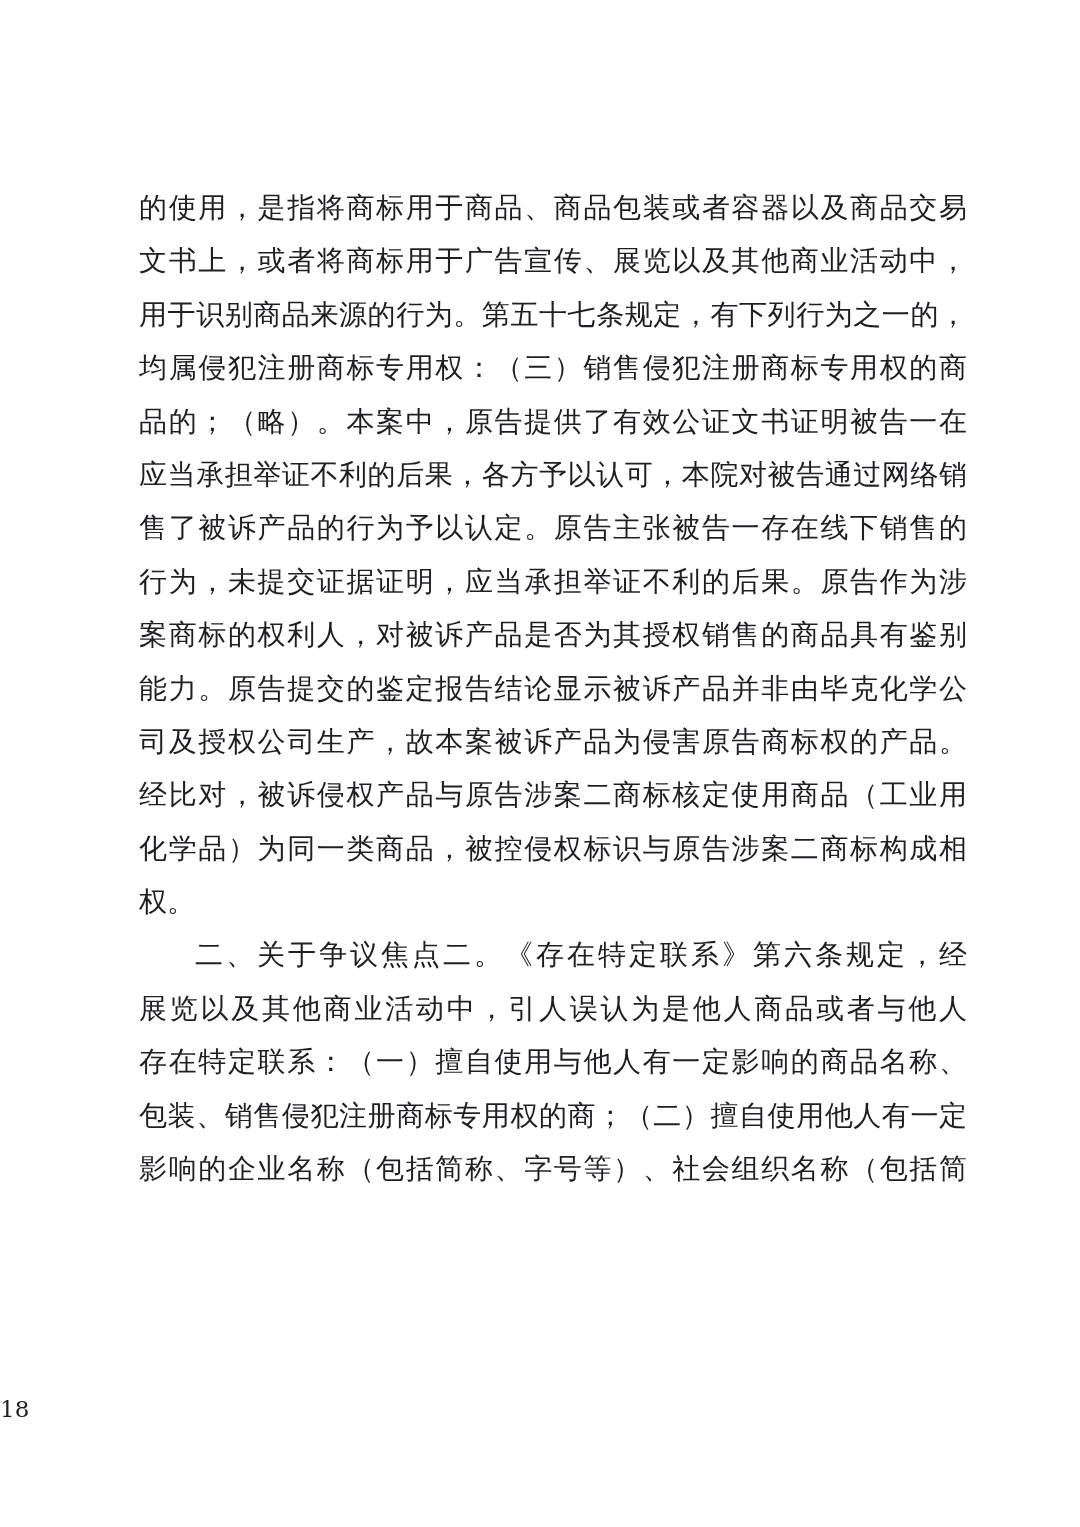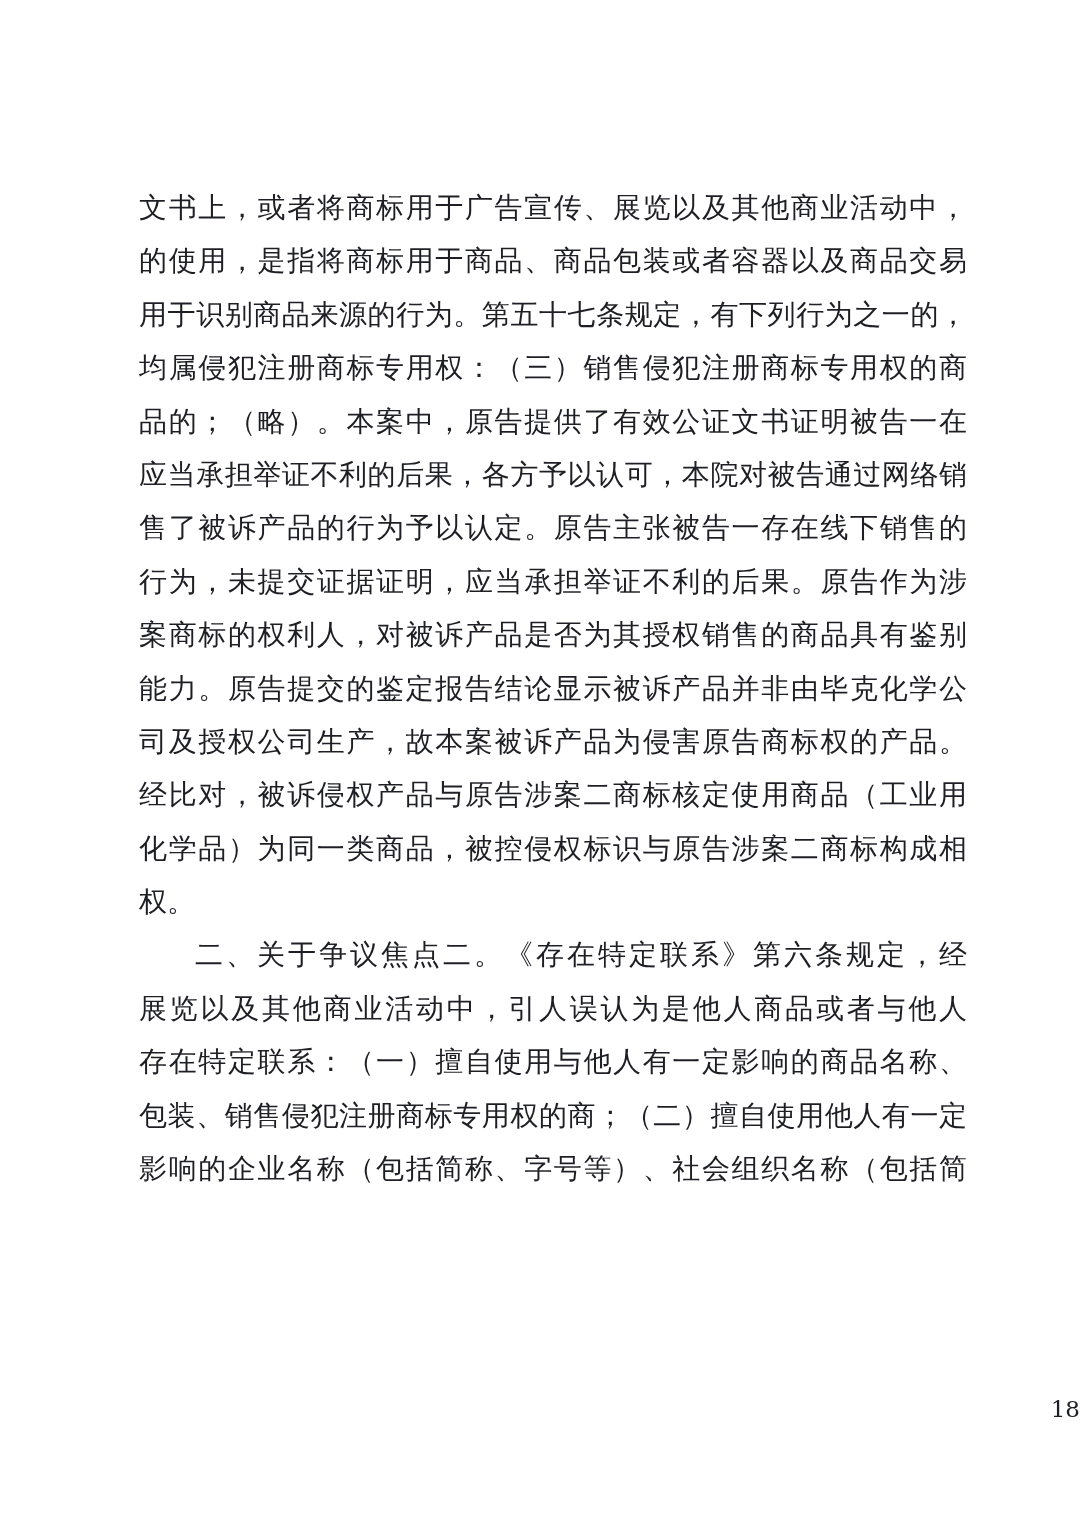--- a/index.html
+++ b/index.html
@@ -35,33 +35,33 @@
     text-align-last: left;
   }
   .line.indent {
     text-indent: 56px;
   }
   .page-number {
     position: absolute;
     top: 1394px;
     left: 0;
     width: 1080px;
-    text-align: right;
+    text-align: left;
     font-size: 23px;
     line-height: 30px;
     color: #1e1f24;
   }
 </style>
 </head>
 <body>
 
 <div class="page">
   <div class="text-block">
+    <div class="line">的使用，是指将商标用于商品、商品包装或者容器以及商品交易</div>
     <div class="line">文书上，或者将商标用于广告宣传、展览以及其他商业活动中，</div>
-    <div class="line">的使用，是指将商标用于商品、商品包装或者容器以及商品交易</div>
     <div class="line">用于识别商品来源的行为。第五十七条规定，有下列行为之一的，</div>
     <div class="line">均属侵犯注册商标专用权：（三）销售侵犯注册商标专用权的商</div>
     <div class="line">品的；（略）。本案中，原告提供了有效公证文书证明被告一在</div>
     <div class="line">应当承担举证不利的后果，各方予以认可，本院对被告通过网络销</div>
     <div class="line">售了被诉产品的行为予以认定。原告主张被告一存在线下销售的</div>
     <div class="line">行为，未提交证据证明，应当承担举证不利的后果。原告作为涉</div>
     <div class="line">案商标的权利人，对被诉产品是否为其授权销售的商品具有鉴别</div>
     <div class="line">能力。原告提交的鉴定报告结论显示被诉产品并非由毕克化学公</div>
     <div class="line">司及授权公司生产，故本案被诉产品为侵害原告商标权的产品。</div>
     <div class="line">经比对，被诉侵权产品与原告涉案二商标核定使用商品（工业用</div>

